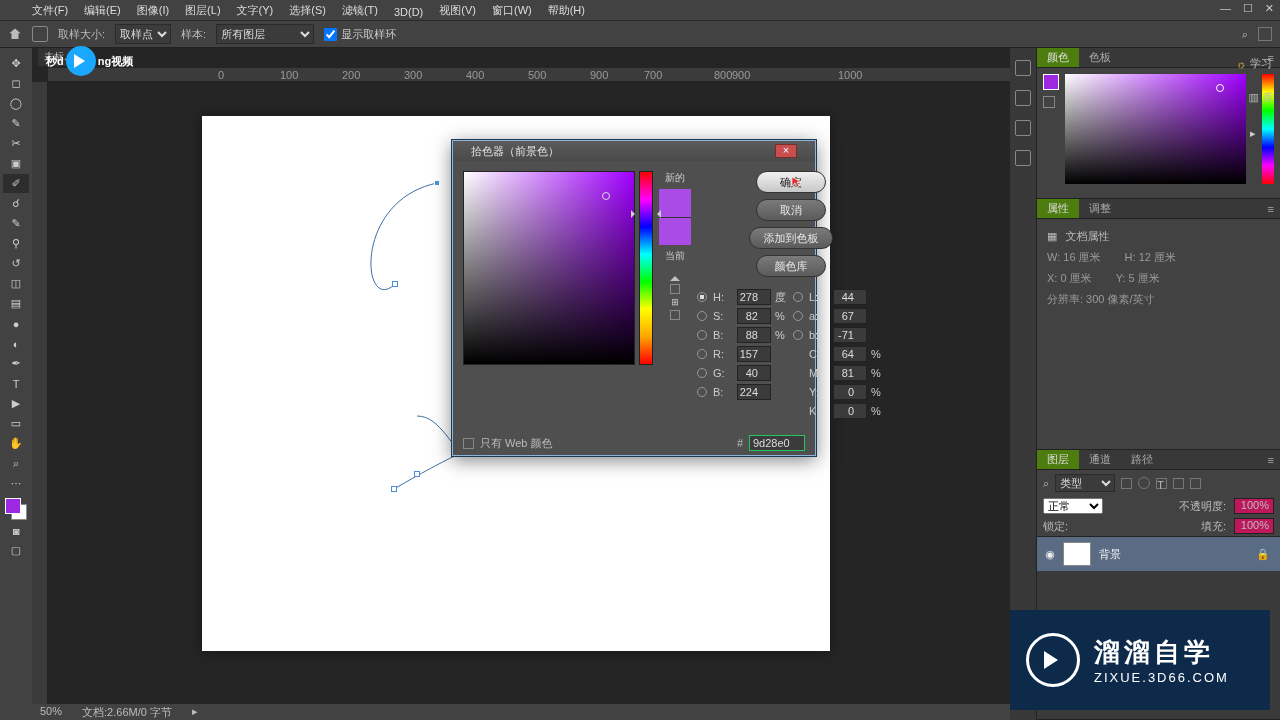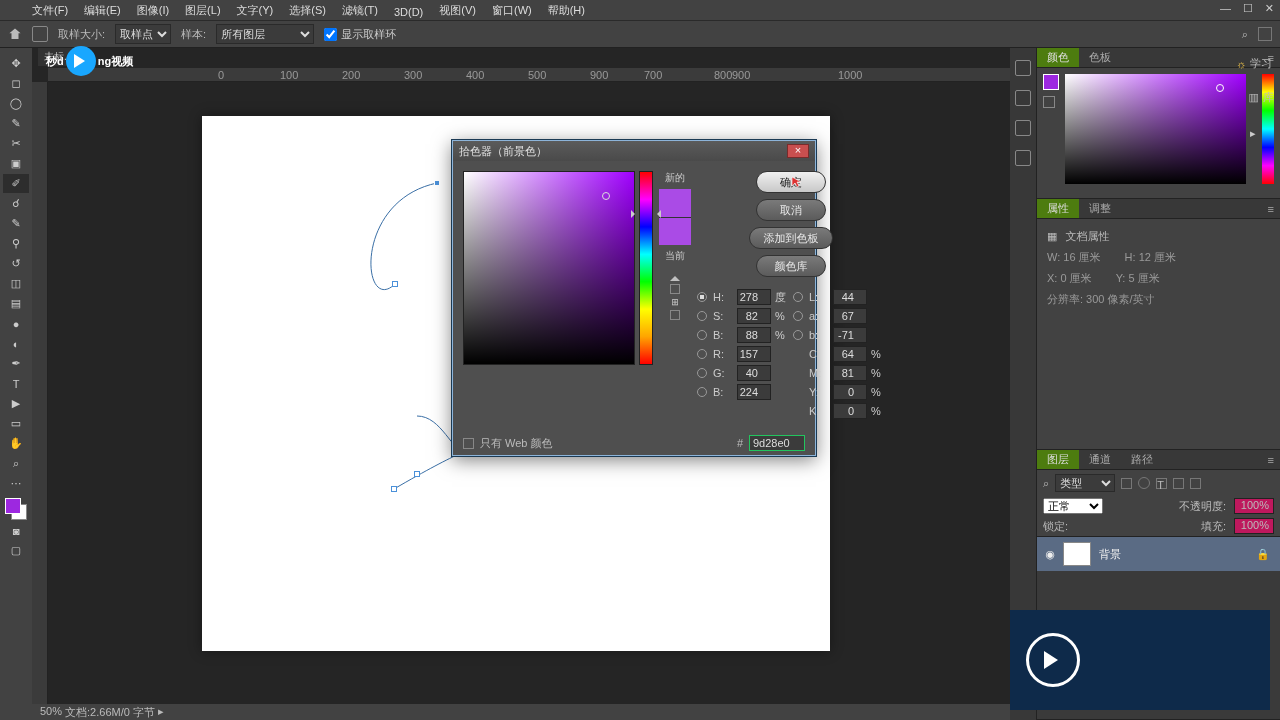--- a/index.html
+++ b/index.html
@@ -26,21 +26,21 @@
 .toolbox .bg{position:absolute;width:16px;height:16px;background:#fff;border:1px solid #888;bottom:0;right:0}
 .canvas-wrap{flex:1;background:#252525;position:relative;overflow:hidden}
 .doc-tab{position:absolute;top:0;left:6px;color:#ccc;font-size:10px;padding:2px 6px;background:#323232}
 .ruler-h{position:absolute;top:20px;left:16px;right:0;height:14px;background:#3b3b3b;border-bottom:1px solid #222;color:#999;font-size:9px}
 .ruler-h span{position:absolute;top:1px}
 .ruler-v{position:absolute;top:34px;left:0;width:16px;bottom:16px;background:#3b3b3b;border-right:1px solid #222}
 .canvas{position:absolute;top:68px;left:170px;width:628px;height:535px;background:#fff;box-shadow:0 0 12px rgba(0,0,0,.4)}
 .canvas svg{position:absolute;top:0;left:0}
 .anchor{width:6px;height:6px;background:#4a90d9;border:1px solid #fff;position:absolute;transform:translate(-3px,-3px)}
 .anchor.hol{background:#fff;border:1px solid #4a90d9}
-.status{position:absolute;bottom:0;left:0;right:0;height:16px;background:#424242;color:#bbb;font-size:10px;padding:1px 8px;display:flex;gap:3px}
+.status{position:absolute;bottom:0;left:0;right:0;height:16px;background:#424242;color:#bbb;font-size:10px;padding:1px 8px;display:flex;gap:20px}
 
 .rcol{width:244px;background:#424242;border-left:1px solid #222;display:flex;flex-direction:column}
 .icstrip{width:26px;background:#383838;display:flex;flex-direction:column;align-items:center;gap:14px;padding-top:12px}
 .icstrip .ic{width:16px;height:16px;border:1px solid #888;border-radius:2px}
 .panel{border-bottom:1px solid #222}
 .panel .tabs{display:flex;background:#383838;border-bottom:1px solid #222;height:20px;align-items:center}
 .panel .tabs .tab{padding:2px 10px;color:#aaa}
 .panel .tabs .tab.a{background:#4d7c0f;color:#ddd}
 .panel .tabs .mnu{margin-left:auto;padding:0 6px;color:#aaa}
 .colorpanel{padding:6px;display:flex;gap:4px;height:130px}
@@ -63,21 +63,21 @@
 .lay-opts .sq{width:11px;height:11px;border:1px solid #777}
 .lay-row2{display:flex;align-items:center;gap:8px;padding:2px 6px;color:#bbb}
 .lay-row2 .pct{background:#be185d;border:1px solid #222;padding:0 4px;height:16px;width:40px;text-align:right}
 .lay-list{flex:1;background:#3a3a3a;border-top:1px solid #222}
 .lay-item{display:flex;align-items:center;height:34px;background:#5a6b84;color:#eee}
 .lay-item .eye{width:26px;text-align:center}
 .lay-item .thumb{width:28px;height:24px;background:#fff;border:1px solid #888;margin-right:8px}
 .lay-item .lock{margin-left:auto;padding:0 10px;color:#ccc}
 
 .dlg{position:absolute;left:452px;top:140px;width:364px;background:#4f4f4f;border:1px solid #8db4d9;box-shadow:0 0 0 1px #1b3a54,0 4px 18px rgba(0,0,0,.5)}
-.dlg .titlebar{height:20px;background:linear-gradient(#5b5b5b,#4a4a4a);display:flex;align-items:center;color:#e0e0e0;padding:0 6px;font-size:11px}
+.dlg .titlebar{height:20px;background:linear-gradient(#5b5b5b,#4a4a4a);display:flex;align-items:center;color:#e0e0e0;padding:0 18px;font-size:11px}
 .dlg .titlebar .x{margin-left:auto;width:22px;height:14px;background:#c94f4f;border:1px solid #7a2b2b;text-align:center;line-height:10px;color:#fff}
 .dlg .body{padding:10px;display:flex;gap:6px}
 .dlg .left{display:flex;gap:4px}
 .dlg .field{width:172px;height:194px;background:linear-gradient(to bottom,rgba(0,0,0,0),#000),linear-gradient(to right,#fff,#a000ff);position:relative;border:1px solid #222}
 .dlg .field .ring{position:absolute;width:8px;height:8px;border:1px solid #ddd;border-radius:50%;left:138px;top:20px}
 .dlg .hue{width:14px;height:194px;background:linear-gradient(to bottom,red,#f0f,blue,cyan,lime,#ff0,orange,red);position:relative;border:1px solid #222}
 .dlg .hue .sld{position:absolute;left:-5px;right:-5px;top:42px;height:0}
 .dlg .hue .sld:before,.dlg .hue .sld:after{content:"";position:absolute;top:-4px;border:4px solid transparent}
 .dlg .hue .sld:before{left:-4px;border-left-color:#ccc}
 .dlg .hue .sld:after{right:-4px;border-right-color:#ccc}
@@ -443,13 +443,17 @@
 <div class="wm">
   <span class="miao">秒</span>
     <span>d</span>
     <span class="play"></span>
     <span>ng</span>
     <span class="sub">视频</span>
 </div>
 
 <div class="brand">
   <div class="logo"></div>
+  <div class="txt">
+    <div class="t1">溜溜自学</div>
+    <div class="t2">ZIXUE.3D66.COM</div>
+  </div>
 </div>
 
 </body></html>

